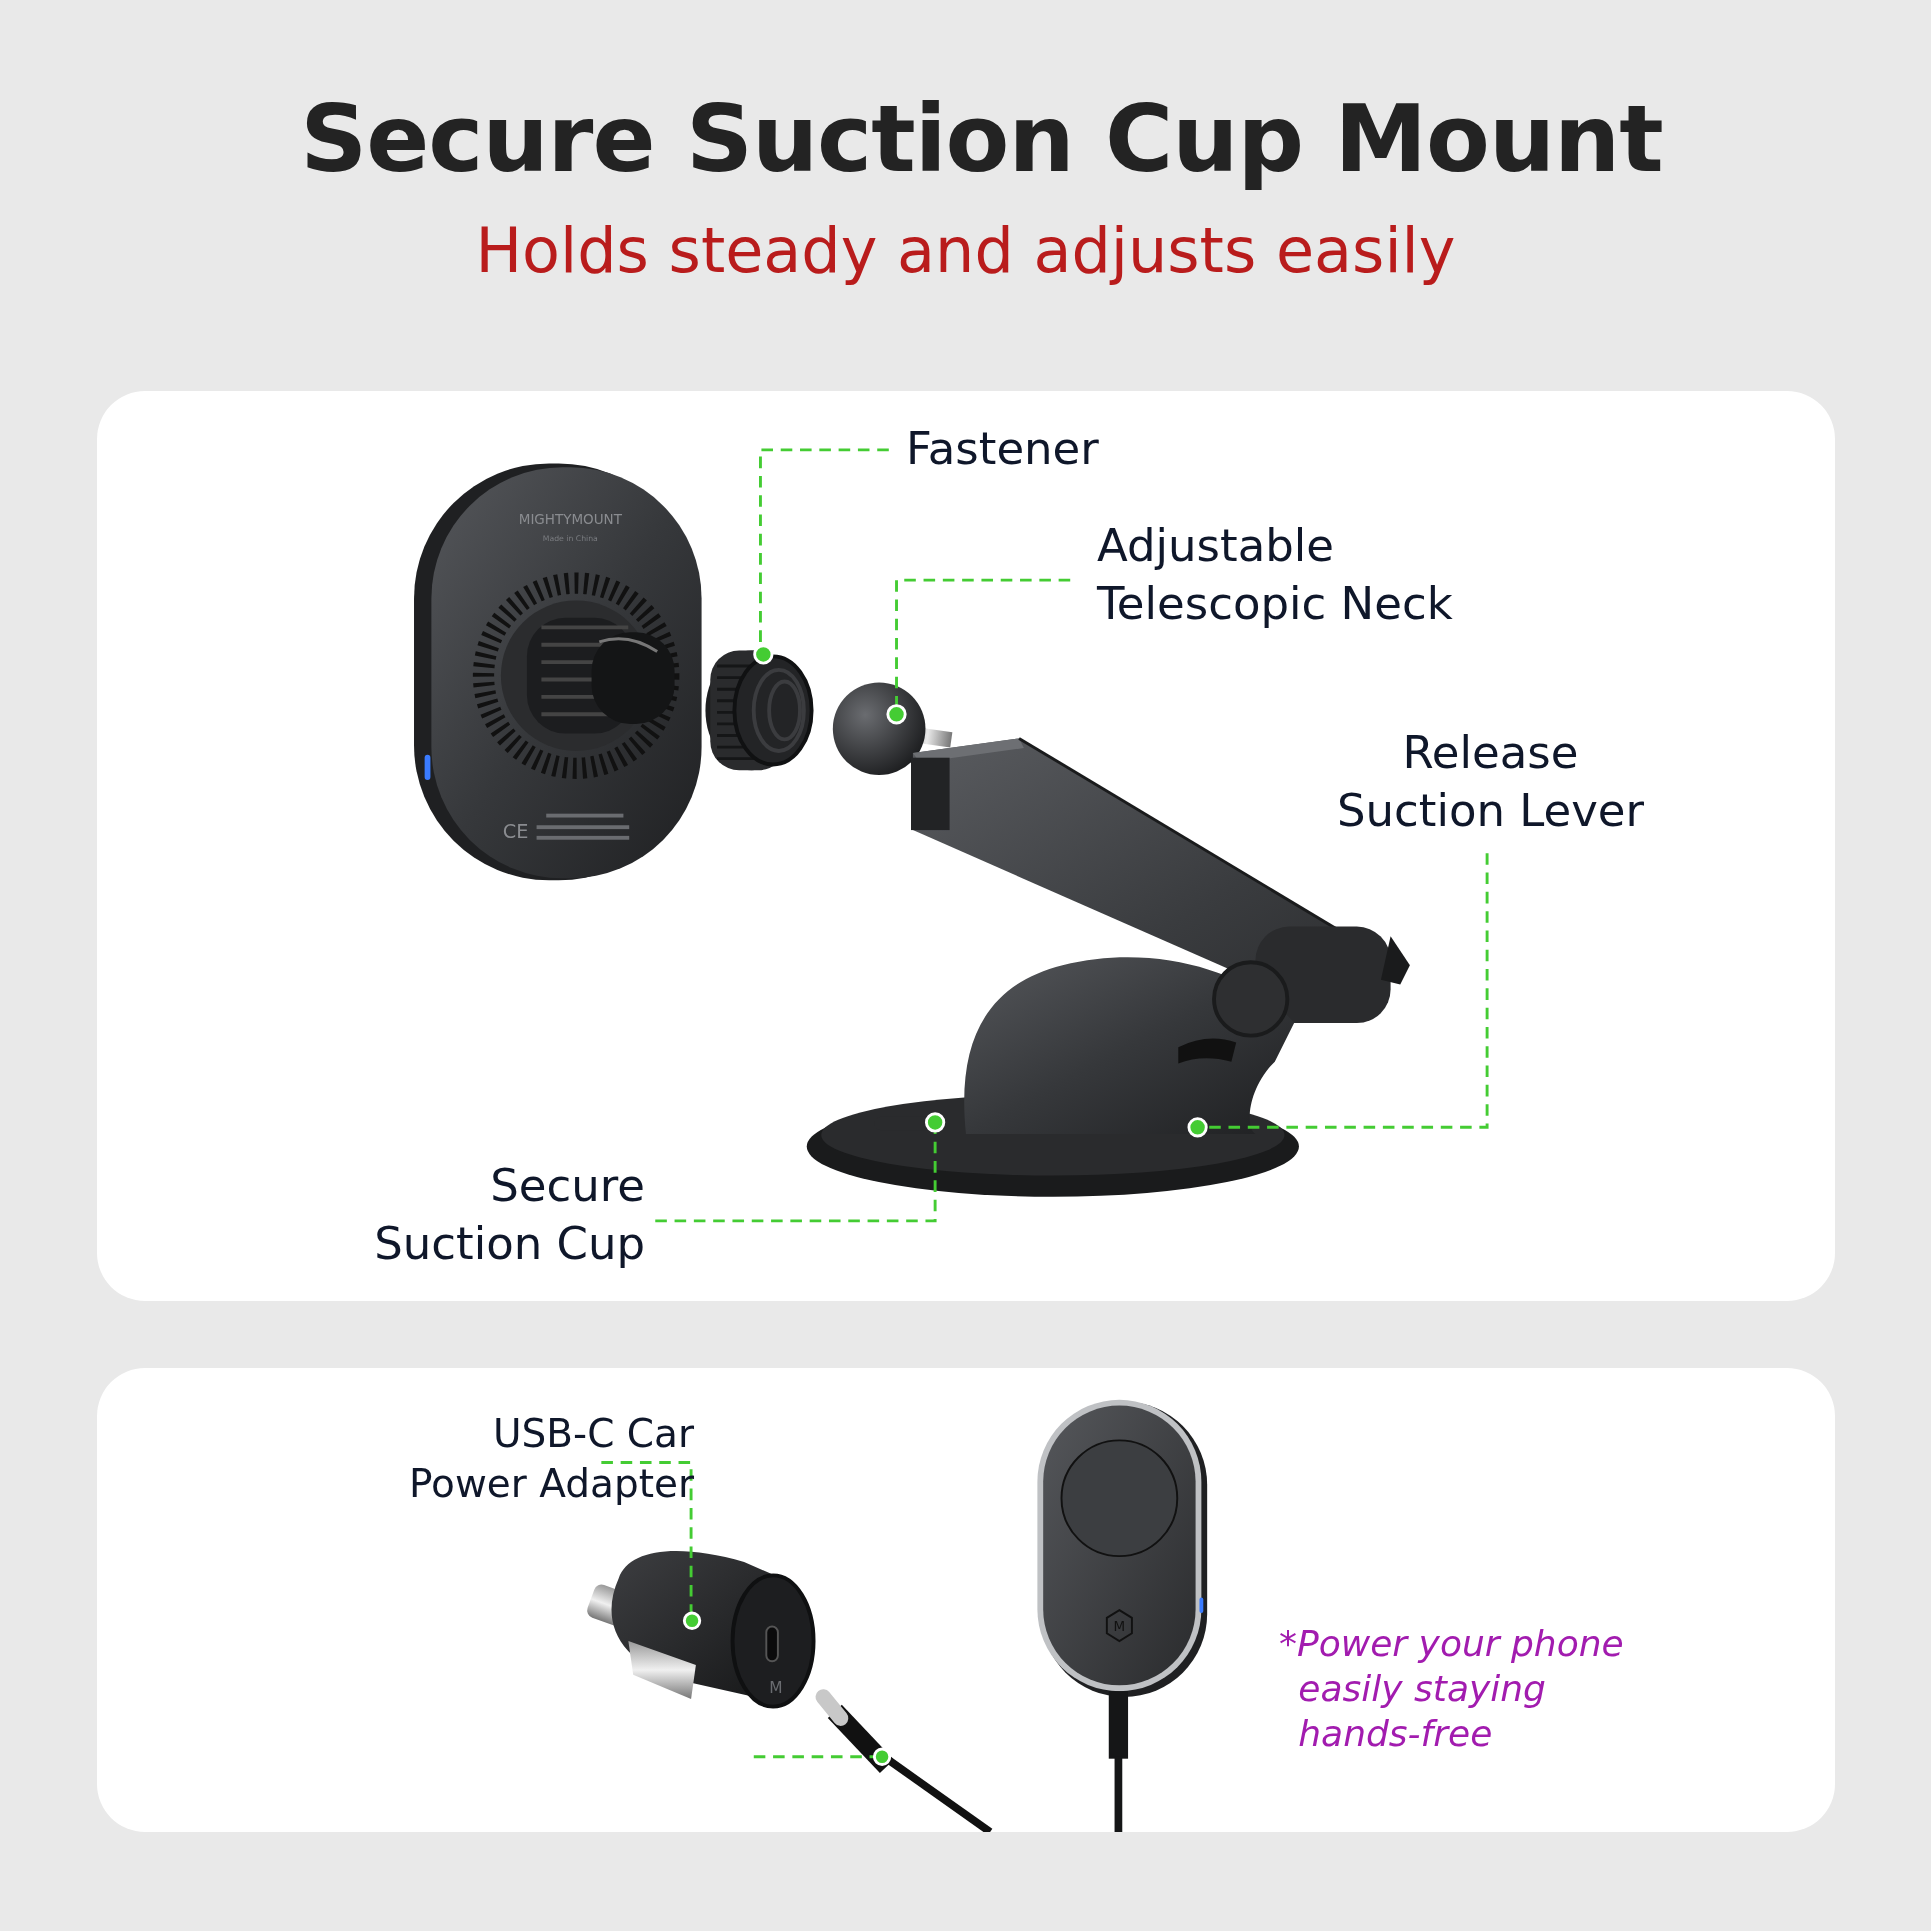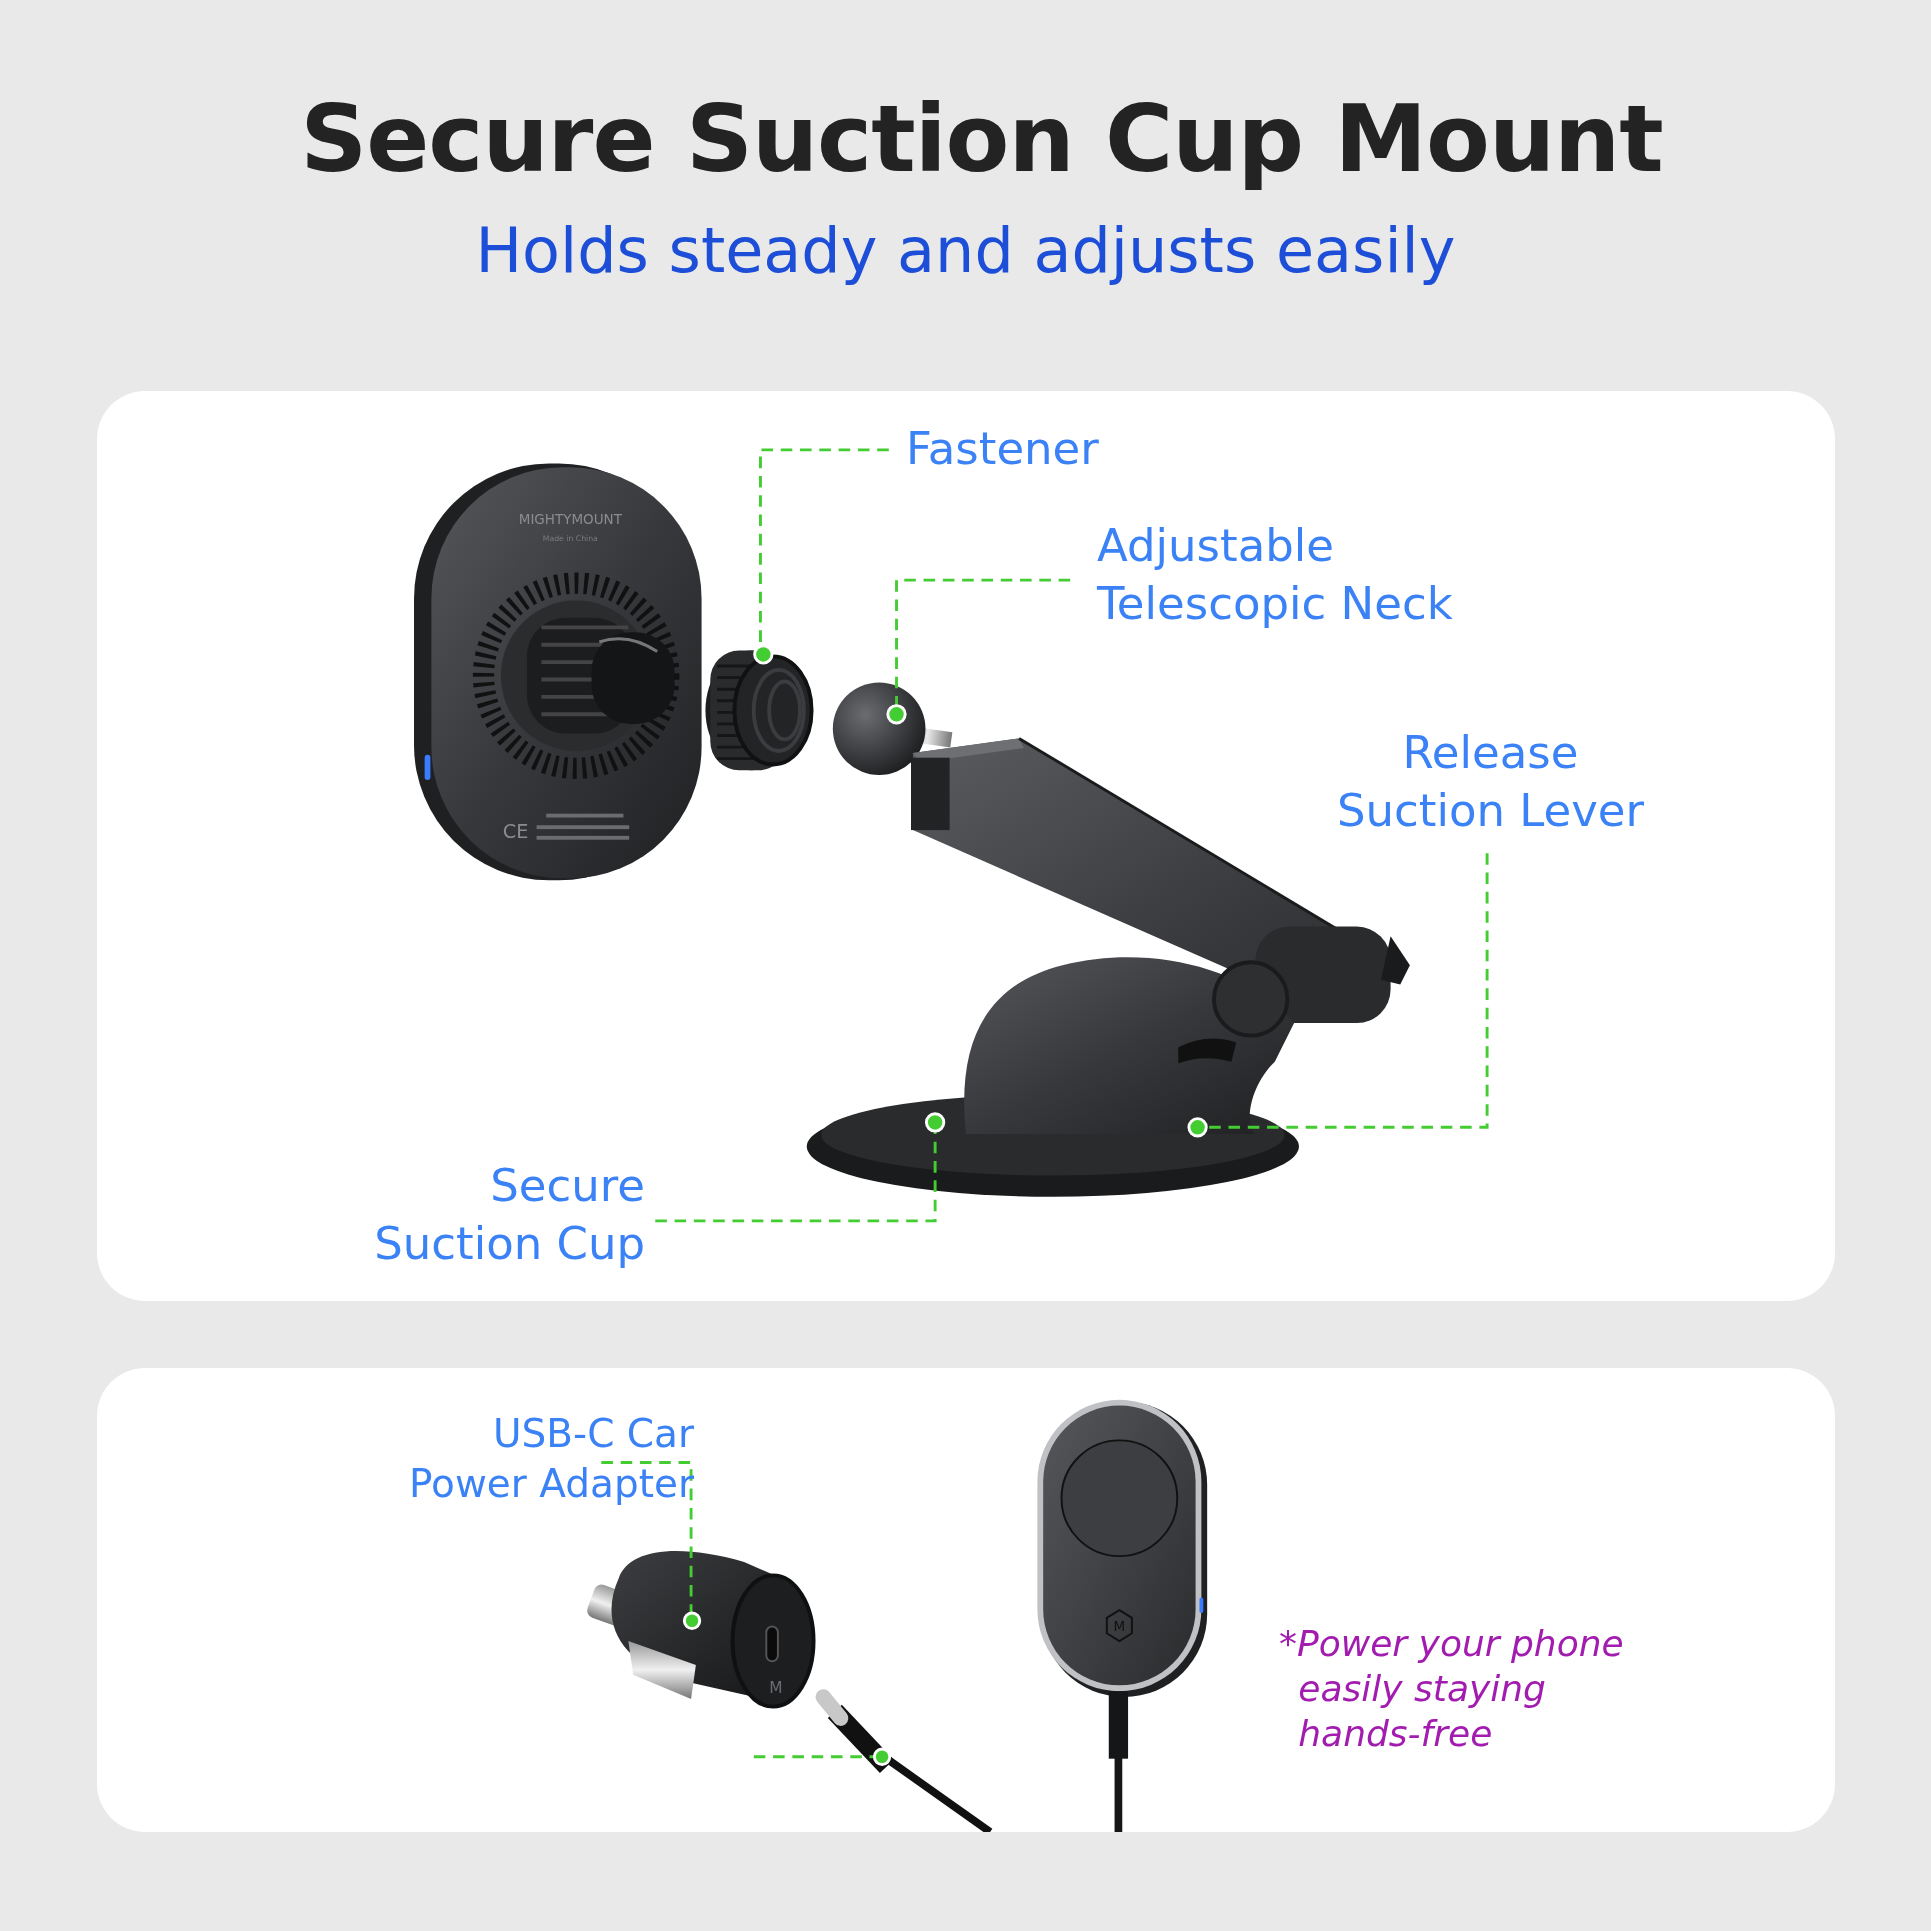--- a/index.html
+++ b/index.html
@@ -5,29 +5,29 @@
   * { box-sizing: border-box; margin: 0; padding: 0; }
   html, body { width: 1931px; height: 1931px; background: #e9e9e9; overflow: hidden; }
   body { position: relative; font-family: "Liberation Sans", "DejaVu Sans", sans-serif; color: #222; }
   .title {
     position: absolute; left: 16px; width: 1931px; top: 85px; text-align: center;
     font-family: "DejaVu Sans", sans-serif; font-weight: bold; font-size: 93px;
     letter-spacing: -1px; color: #232323;
   }
   .subtitle {
     position: absolute; left: 0; width: 1931px; top: 214px; text-align: center;
-    font-family: "DejaVu Sans", sans-serif; font-size: 62px; color: #1d4ed8;
+    font-family: "DejaVu Sans", sans-serif; font-size: 62px; color: #b91c1c;
   }
   .panel { position: absolute; left: 97px; width: 1738px; background: #fff; border-radius: 48px; }
   .panel-top { top: 391px; height: 910px; }
   .panel-bottom { top: 1368px; height: 464px; }
   .art { position: absolute; left: 0; top: 0; }
   .label {
     position: absolute; font-family: "DejaVu Sans", sans-serif; font-size: 45px;
-    line-height: 58px; color: #3b82f6; white-space: nowrap;
+    line-height: 58px; color: #0f172a; white-space: nowrap;
   }
   .label .line { display: block; }
   .r { text-align: right; }
   .c { text-align: center; }
   .note {
     position: absolute; font-family: "DejaVu Sans", sans-serif; font-style: italic;
     font-size: 36px; line-height: 45px; color: #a21caf; white-space: nowrap;
   }
   .note .line { display: block; }
   .note .indent { padding-left: 19.3px; }

